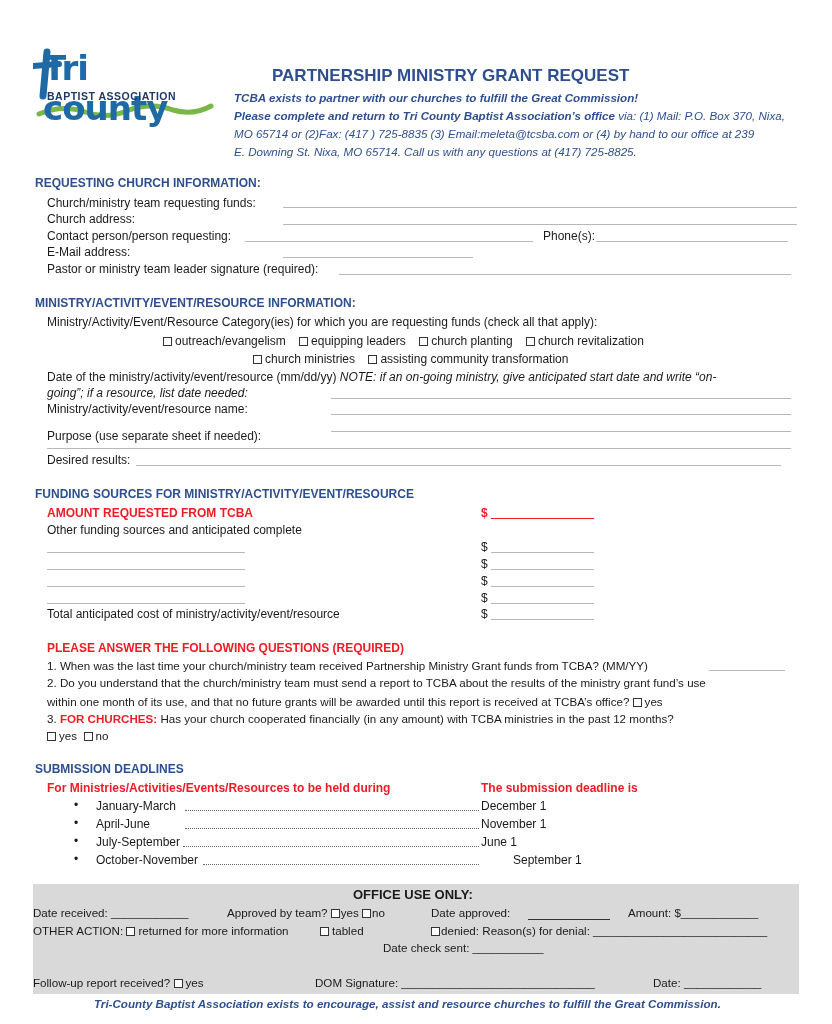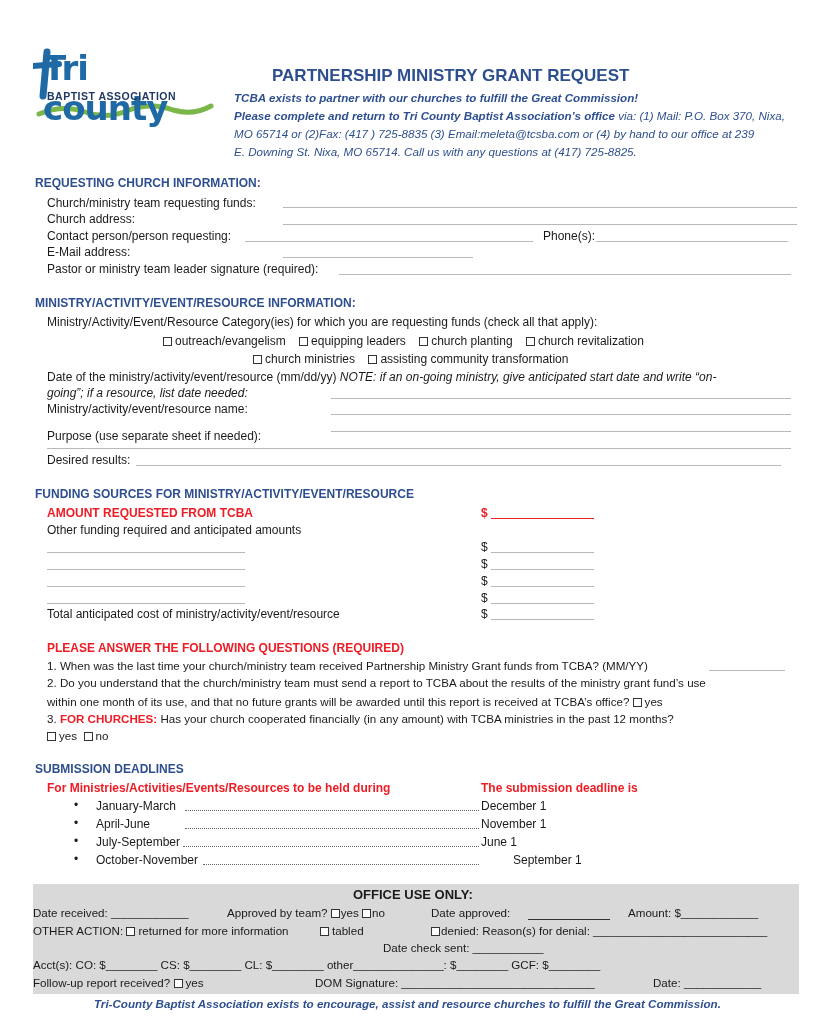--- a/index.html
+++ b/index.html
@@ -74,21 +74,21 @@
 <div class="abs lbl" style="left:47px;top:419px;margin-top:10px;">Purpose (use separate sheet if needed):</div>
 <div class="line" style="left:331px;top:431px;width:460px;"></div>
 <div class="line" style="left:47px;top:448px;width:744px;"></div>
 <div class="abs lbl" style="left:47px;top:453px;">Desired results:</div>
 <div class="line" style="left:136px;top:465px;width:645px;"></div>
 
 <div class="abs hdr" style="left:35px;top:487px;">FUNDING SOURCES FOR MINISTRY/ACTIVITY/EVENT/RESOURCE</div>
 <div class="abs red" style="left:47px;top:506px;font-size:12px;font-weight:bold;">AMOUNT REQUESTED FROM TCBA</div>
 <div class="abs red" style="left:481px;top:506px;font-size:12px;font-weight:bold;">$</div>
 <div class="redline" style="left:491px;top:518px;width:103px;"></div>
-<div class="abs lbl" style="left:47px;top:523px;">Other funding required and anticipated amounts</div>
+<div class="abs lbl" style="left:47px;top:523px;">Other funding sources and anticipated complete</div>
 
 <div class="line" style="left:47px;top:552px;width:198px;"></div>
 <div class="line" style="left:47px;top:569px;width:198px;"></div>
 <div class="line" style="left:47px;top:586px;width:198px;"></div>
 <div class="line" style="left:47px;top:603px;width:198px;"></div>
 
 <div class="abs lbl" style="left:481px;top:540px;">$</div>
 <div class="line" style="left:491px;top:552px;width:103px;"></div>
 <div class="abs lbl" style="left:481px;top:557px;">$</div>
 <div class="line" style="left:491px;top:569px;width:103px;"></div>
@@ -149,21 +149,20 @@
 
   <div class="abs" style="left:0px;top:40px;">
     <span>OTHER ACTION:</span>
     <span><span class="cb"></span><span>returned for more information</span></span>
   </div>
   <div class="abs" style="left:287px;top:40px;"><span class="cb"></span><span>tabled</span></div>
   <div class="abs" style="left:398px;top:40px;"><span class="cb" style="margin-right:1px"></span><span>denied: Reason(s) for denial: ___________________________</span></div>
 
   <div class="abs" style="left:350px;top:57px;">Date check sent: ___________</div>
 
-  <div class="abs" style="left:0px;top:74px;">Acct(s): CO: $________   CS: $________ CL: $________   other______________: $________  GCF: $________</div>
 
   <div class="abs" style="left:0px;top:92px;">
     <span>Follow-up report received?</span>
     <span><span class="cb"></span><span>yes</span></span>
   </div>
   <div class="abs" style="left:282px;top:92px;">DOM Signature: ______________________________</div>
   <div class="abs" style="left:620px;top:92px;">Date: ____________</div>
 </div>
 
 <div class="abs" style="left:94px;top:997px;font-size:11.6px;font-weight:bold;font-style:italic;color:#2e4f8f;">Tri-County Baptist Association exists to encourage, assist and resource churches to fulfill the Great Commission.</div>

